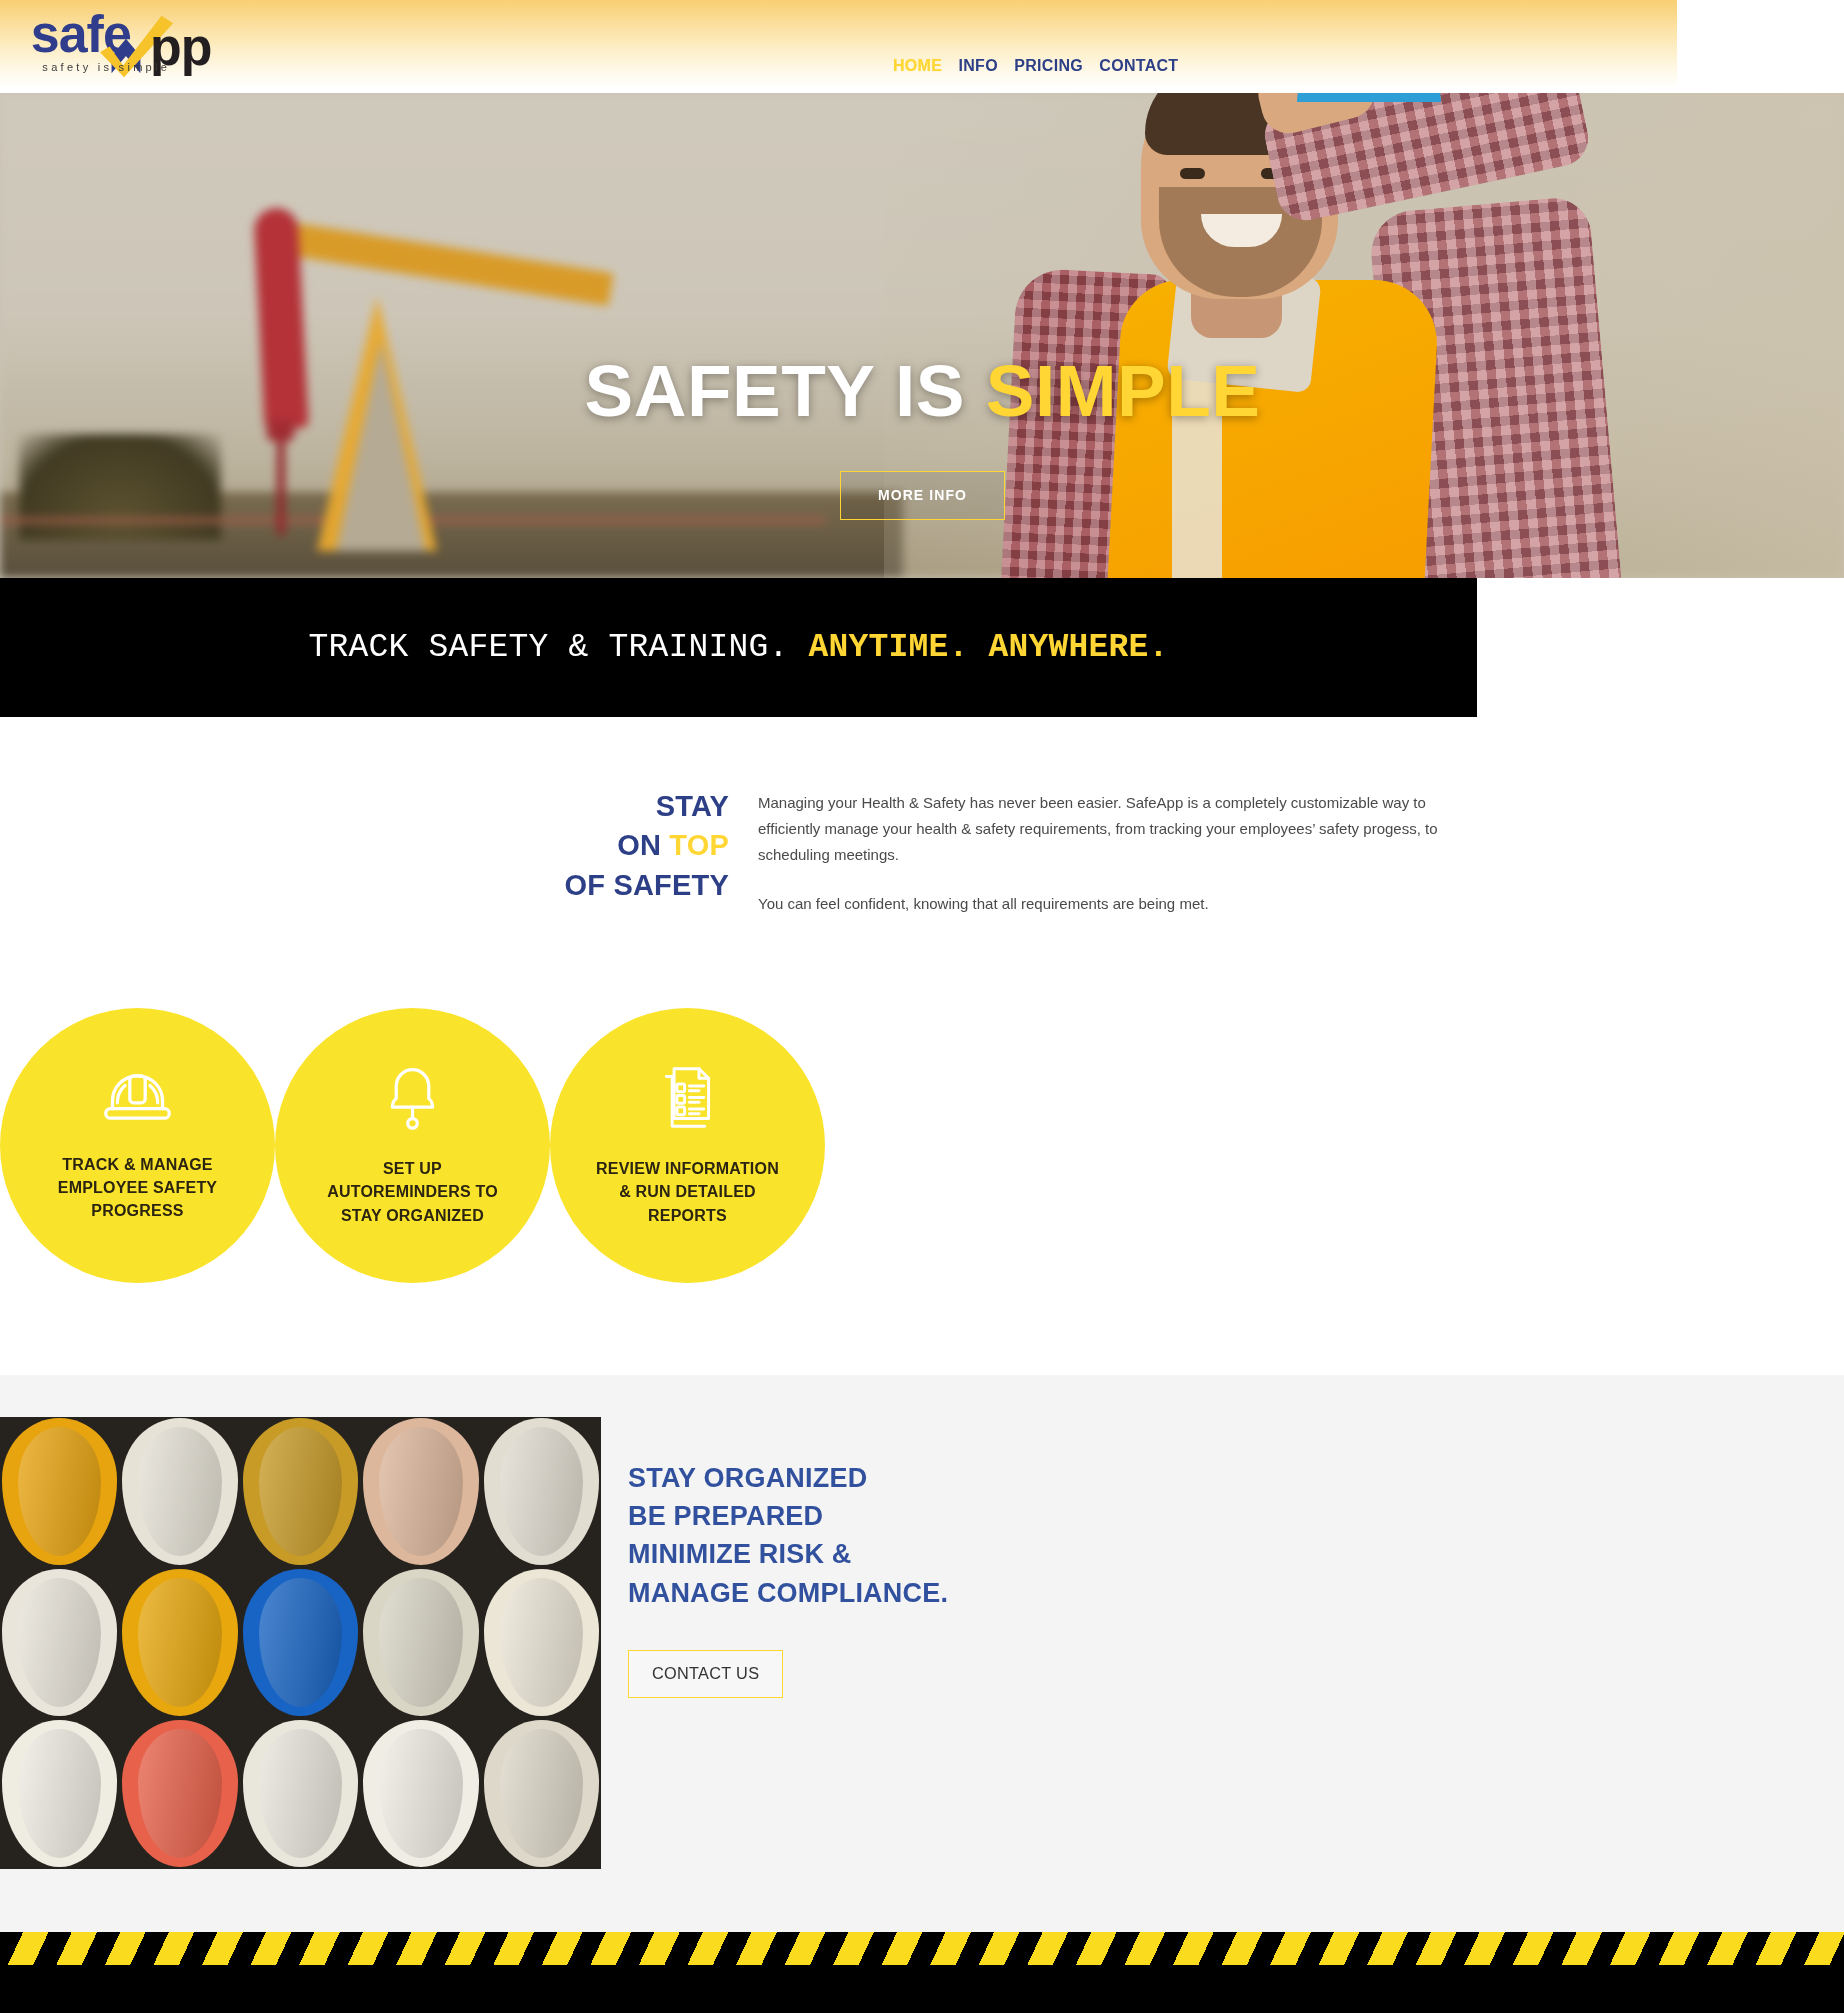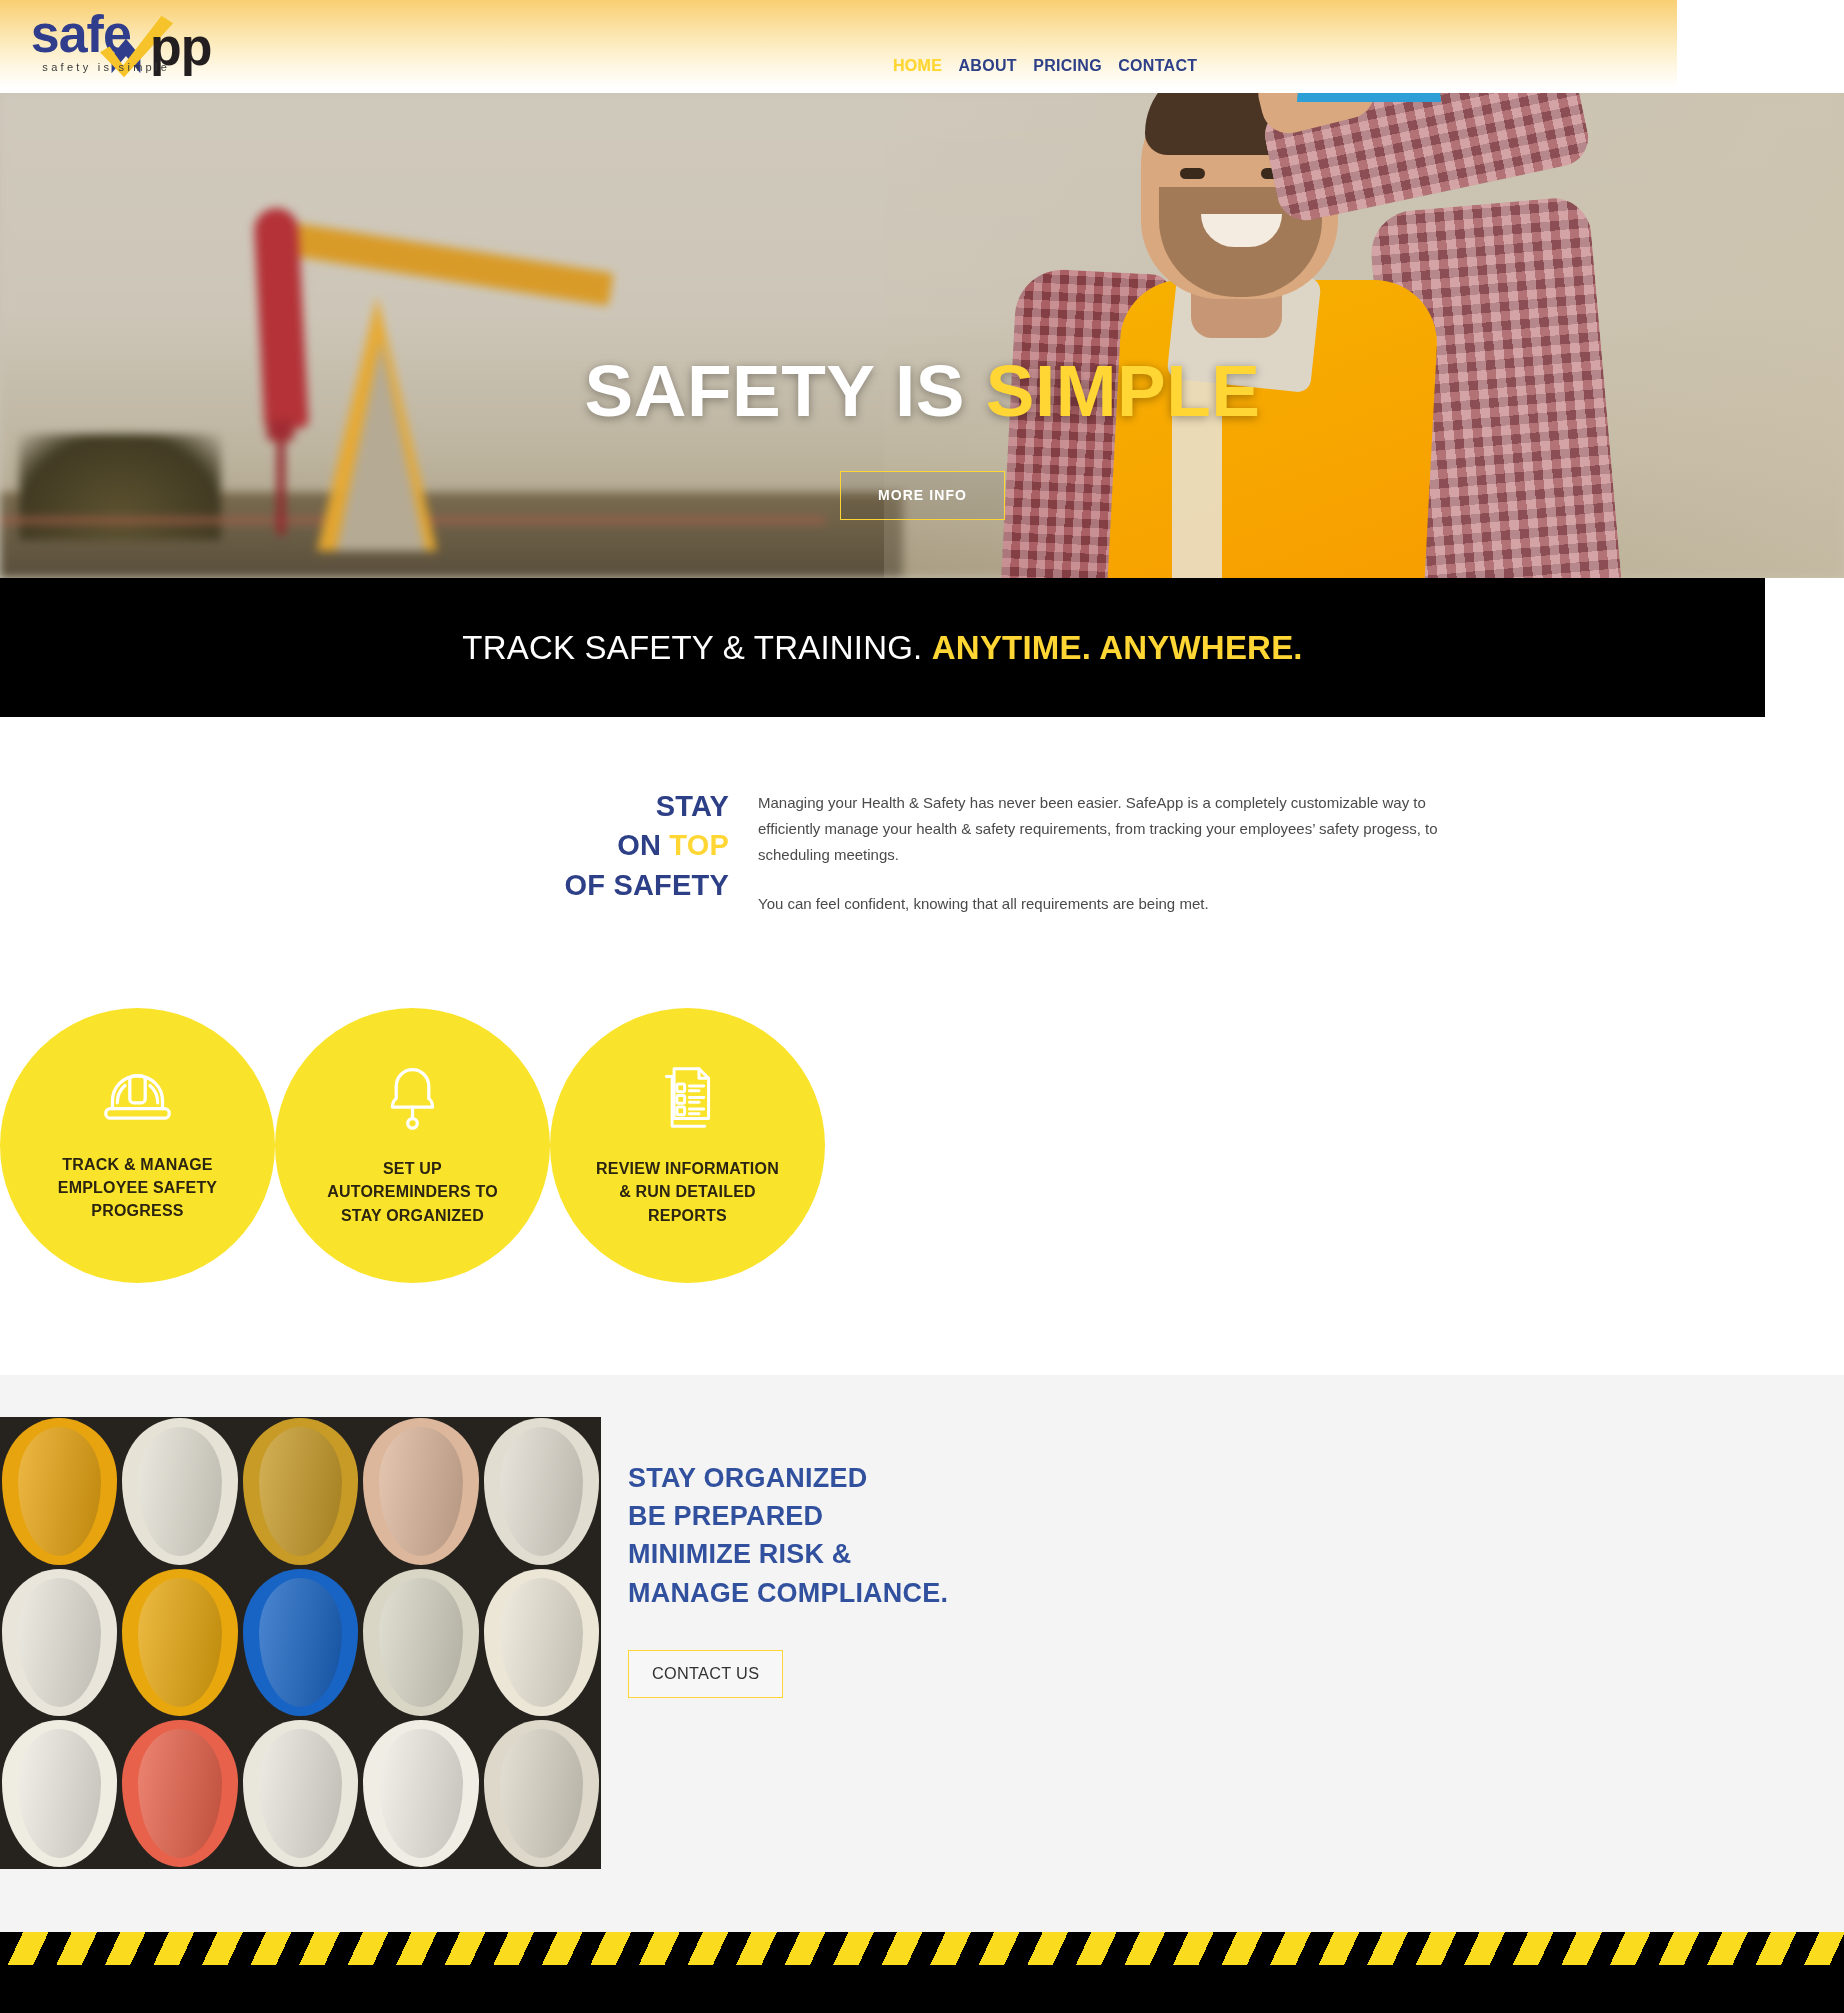--- a/index.html
+++ b/index.html
@@ -207,23 +207,23 @@
     font-size:14px;
     font-weight:700;
     letter-spacing:1.1px;
     background:rgba(0,0,0,.08);
     text-decoration:none;
     cursor:pointer;
   }
 
   
   .banner {
-    width:1765px; height:139px;
+    width:1477px; height:139px;
     background:#000000;
-    display:flex; align-items:center; justify-content:center;
+    display:flex; align-items:center; justify-content:center;font-family:Liberation Mono, monospace;
   }
   .banner-txt { font-size:33px; letter-spacing:0.2px; white-space:nowrap; }
   .banner-txt .light { color:#ffffff; font-weight:400; }
   .banner-txt .bold  { color:#ffd633; font-weight:800; }
 
   
   .intro {
     width:1845px;
     background:#ffffff;
     padding:58px 16px 0 0;
@@ -343,21 +343,21 @@
       <text x="4" y="48" font-family="Liberation Sans, sans-serif" font-size="54" font-weight="700" fill="#2f3d8c" letter-spacing="-1">safe</text>
       <path d="M88 52 L103 34 L118 52 L118 70 L103 52 L88 70 Z" fill="#2f3d8c"></path>
       <path d="M86 42 L100 62 L140 10 L152 18 L101 74 L76 48 Z" fill="#f7c32a"></path>
       <text x="128" y="61" font-family="Liberation Sans, sans-serif" font-size="54" font-weight="700" fill="#231f20" letter-spacing="-1">pp</text>
       <text x="16" y="68" font-family="Liberation Sans, sans-serif" font-size="11.5" font-weight="400" fill="#3b3b3b" letter-spacing="3.4">safety is simple</text>
     </svg>
   </div>
 
   <nav class="nav">
     <a href="#" class="active">HOME</a>
-    <a href="#">ABOUT</a>
+    <a href="#">INFO</a>
     <a href="#">PRICING</a>
     <a href="#">CONTACT</a>
   </nav>
 </div>
 
 <section class="hero">
   <div class="hero-bg">
     <div class="hero-blur">
       <div class="sky"></div>
       <div class="pj-dirt"></div>

